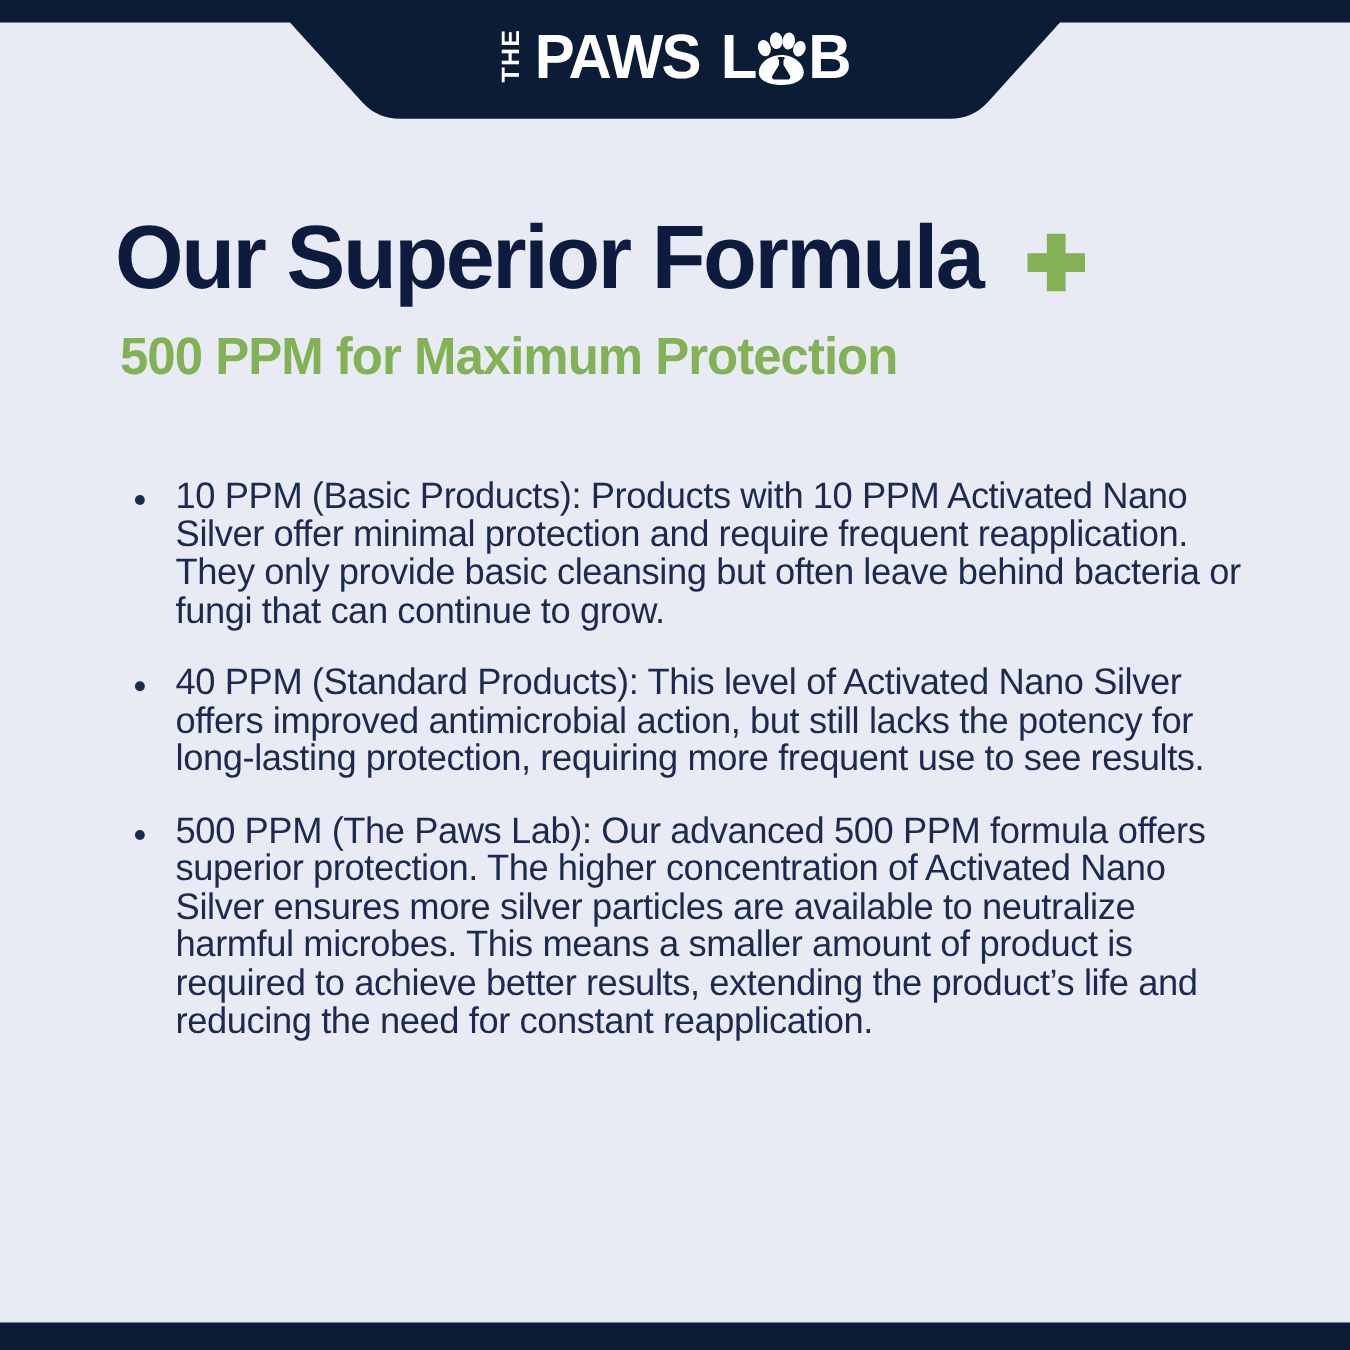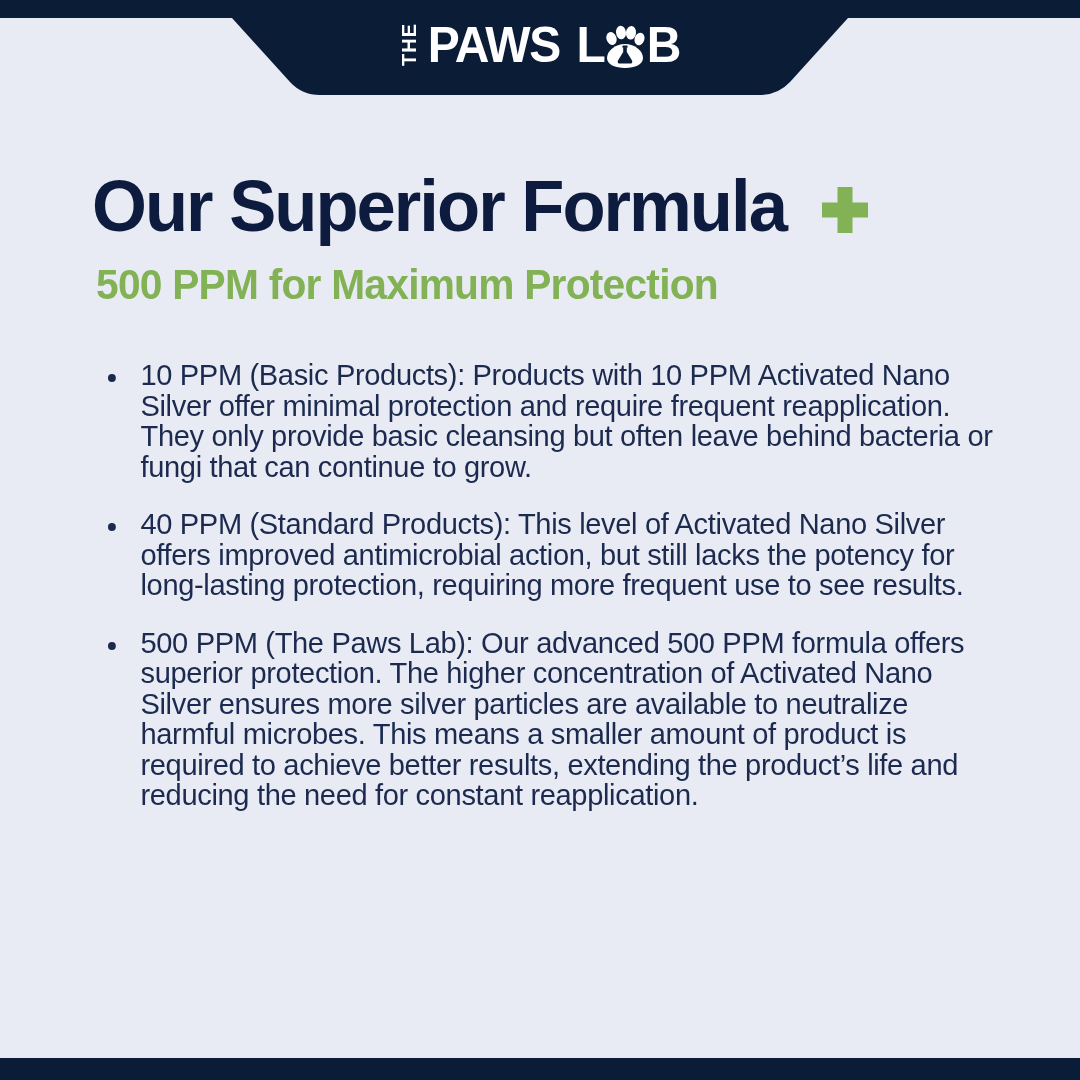--- a/index.html
+++ b/index.html
@@ -110,21 +110,21 @@
     line-height: 1.0;
     letter-spacing: -0.8px;
     margin: 22px 0 0 4px;
     transform: scaleX(0.97);
     transform-origin: left center;
     white-space: nowrap;
   }
 
   .bullets {
     list-style: none;
-    margin: 54px 0 0 0;
+    margin: 76px 0 0 0;
     padding: 0 0 0 14px;
   }
   .bullet {
     position: relative;
     color: #1b2a4e;
     font-family: "Liberation Sans", sans-serif;
     font-size: 29.5px;
     line-height: 1.035;
     letter-spacing: -0.35px;
     padding-left: 35px;

